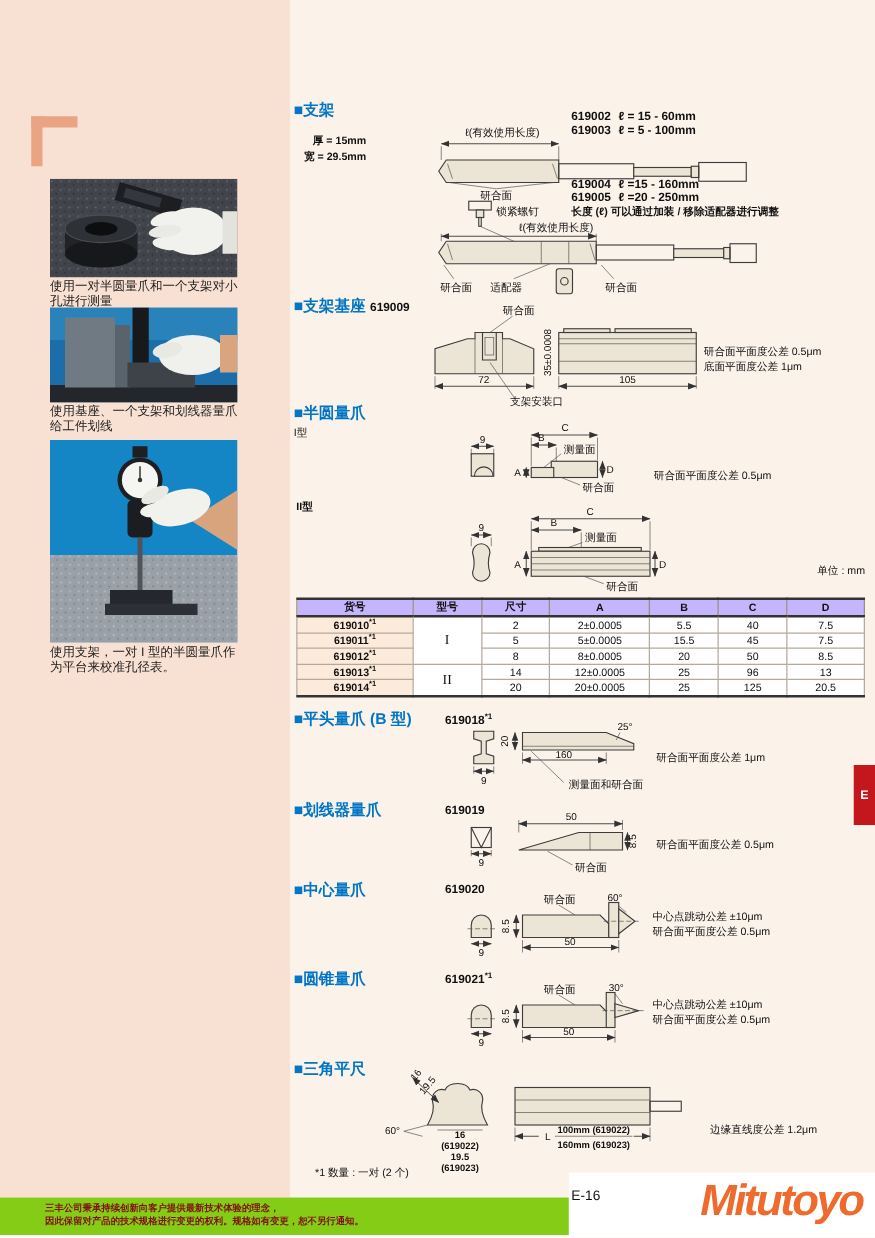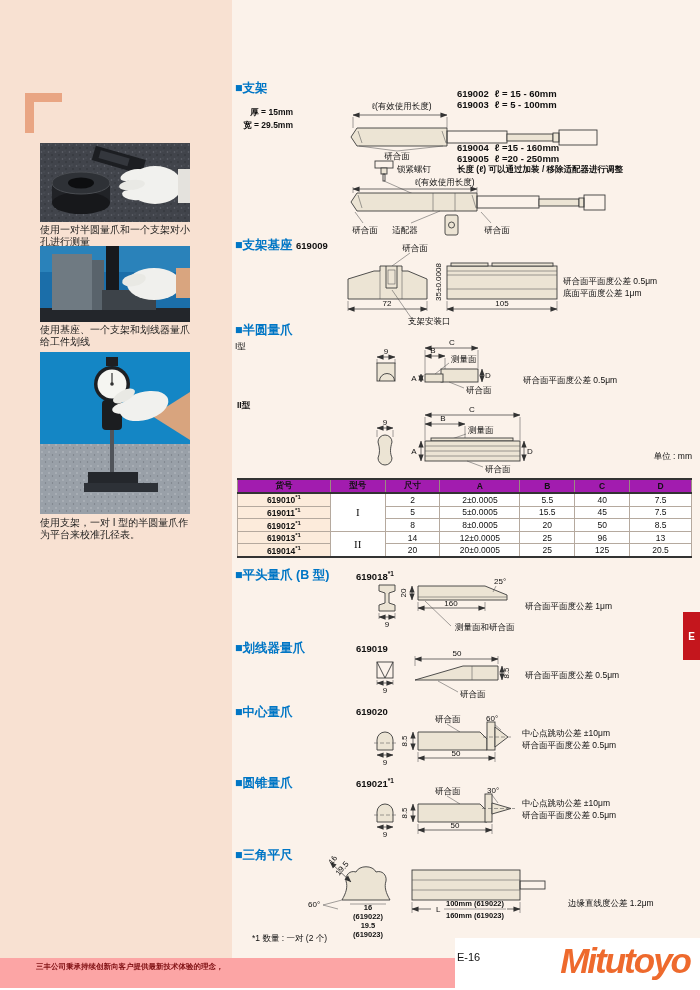--- a/index.html
+++ b/index.html
@@ -22,28 +22,28 @@
   svg text{font-family:"Liberation Sans","DejaVu Sans",sans-serif;font-size:8px;fill:#101010;}
   svg text.cn{font-size:8.5px;}
   svg text.b{font-weight:bold;font-size:7.5px;}
   .metal{fill:#ece4d4;stroke:#3c3c3c;stroke-width:0.9;}
   .ln{stroke:#3c3c3c;stroke-width:0.9;fill:none;}
   .thin{stroke:#555;stroke-width:0.55;fill:none;}
   .dsh{stroke:#555;stroke-width:0.55;fill:none;stroke-dasharray:4 2;}
   .dim{stroke:#333;stroke-width:0.7;fill:none;}
   table.spec-table{border-collapse:collapse;width:455px;font-size:8.5px;
     border-top:2px solid #333;border-bottom:2px solid #333;}
-  table.spec-table th{background:#a21caf;font-weight:bold;border:1px solid #9a8c80;
+  table.spec-table th{background:#c4b5fd;font-weight:bold;border:1px solid #9a8c80;
     border-bottom:2px solid #333;padding:0 2px;height:12px;}
   table.spec-table td{background:#fff;border:1px solid #b5a99e;text-align:center;
     padding:0 2px;height:11.6px;}
   table.spec-table td.codec{background:#fcebdb;font-weight:bold;}
   table.spec-table td.codec sup{font-size:6px;}
   table.spec-table td.typec{font-family:"Liberation Serif","DejaVu Serif",serif;font-size:11px;}
-  #footer-bar{left:0;top:958px;width:455px;height:30px;background:#fca5a5;}
+  #footer-bar{left:0;top:958px;width:455px;height:30px;background:#84cc16;}
   #footer-bar .ft{padding:4px 0 0 36px;font-size:7.5px;line-height:10px;color:#801114;font-weight:bold;}
   #logo-strip{left:455px;top:938px;width:245px;height:52px;background:#ffffff;}
   #page-num{left:457px;top:951px;font-size:11px;color:#111;}
   #logo{right:10px;top:941px;font-size:35px;font-weight:bold;font-style:italic;
         color:#ee6a2d;letter-spacing:-2px;}
   #etab{left:683px;top:612px;width:17px;height:48px;background:#c4161d;color:#fff;
         font-size:10px;font-weight:bold;display:flex;align-items:center;justify-content:center;}
   .fnote{font-size:8.5px;}
 </style>
 </head>
@@ -519,17 +519,18 @@
   </g>
 </svg>
 <div class="abs note" style="left:568px;top:898px">边缘直线度公差 1.2μm</div>
 
 <div class="abs fnote" style="left:252px;top:933px">*1 数量 : 一对 (2 个)</div>
 
 <div class="abs" id="logo-strip"></div>
 <div class="abs" id="footer-bar">
   <div class="ft">
     <div>三丰公司秉承持续创新向客户提供最新技术体验的理念，</div>
+    <div>因此保留对产品的技术规格进行变更的权利。规格如有变更，恕不另行通知。</div>
   </div>
 </div>
 <div class="abs" id="page-num">E-16</div>
 <div class="abs" id="logo">Mitutoyo</div>
 <div class="abs" id="etab">E</div>
 
 </body></html>

